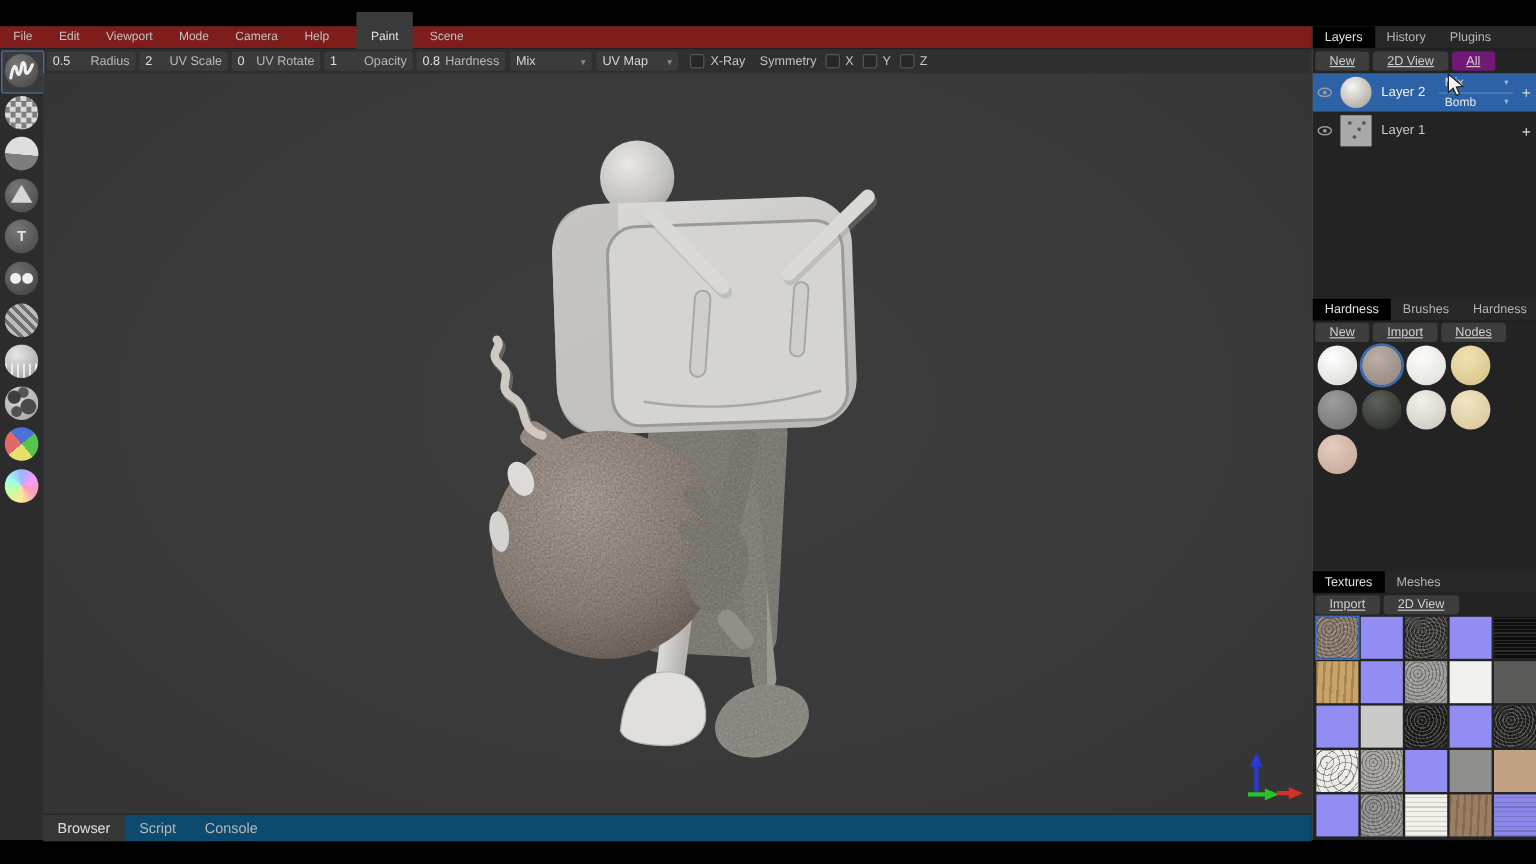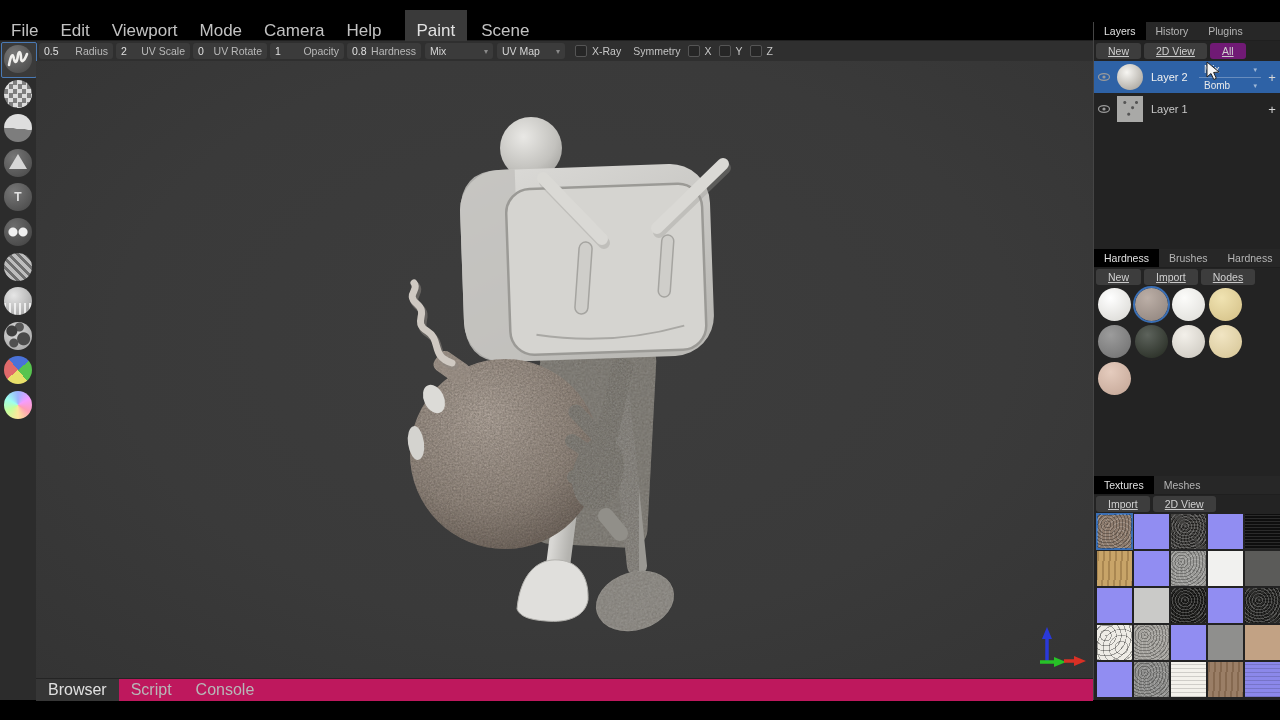--- a/index.html
+++ b/index.html
@@ -1,22 +1,22 @@
 <!DOCTYPE html>
 <html><head>
 <meta charset="utf-8">
 <style>
   html,body{margin:0;padding:0;background:#000;}
   .stage{position:relative;width:1280px;height:720px;background:#000;overflow:hidden;
          font-family:"Liberation Sans",sans-serif;color:#c8c8c8;-webkit-font-smoothing:antialiased;}
   .app{position:absolute;left:0;top:22px;width:1280px;height:678px;background:#2c2c2c;}
 
   
-  .menubar{position:absolute;left:0;top:0;width:1093px;height:18px;background:#000000;
-           display:flex;align-items:center;font-size:17px;border-bottom:1px solid #202020;}
+  .menubar{position:absolute;left:0;top:0;width:1093px;height:18px;background:#7f1d1d;
+           display:flex;align-items:center;font-size:10px;border-bottom:1px solid #202020;}
   .menu-item{padding:0 11px;line-height:18px;color:#c2c2c2;cursor:default;}
   .menu-tab{padding:12px 12px;line-height:18px;color:#c2c2c2;margin-left:2px;}
   .menu-tab.active{background:#3a3a3a;color:#e2e2e2;}
   .menu-tabs{display:flex;margin-left:10px;}
 
   
   .toolbar{position:absolute;left:36px;top:19px;width:1057px;height:20px;background:#2f2f2f;
            display:flex;align-items:center;font-size:10.5px;border-bottom:1px solid #262626;}
   .tb-slider{height:16px;background:#3b3b3b;border-radius:3px;margin-left:3px;
              display:flex;align-items:center;justify-content:space-between;width:64px;padding:0 5px;}
@@ -104,22 +104,22 @@
       repeating-radial-gradient(circle at 40% 35%, rgba(255,255,255,.22) 0 1px, transparent 1px 3px),
       repeating-radial-gradient(circle at 65% 70%, rgba(0,0,0,.5) 0 1px, transparent 1px 3px);}
   .tile.pat-wood::after{background:repeating-linear-gradient(93deg, rgba(60,30,0,.22) 0 2px, transparent 2px 6px);}
   .tile.pat-speckle::after{background:
       repeating-radial-gradient(circle at 25% 30%, rgba(0,0,0,.35) 0 0.8px, transparent 1px 5px),
       repeating-radial-gradient(circle at 70% 65%, rgba(0,0,0,.3) 0 0.8px, transparent 1px 6px);}
   .tile.pat-lines::after{background:repeating-linear-gradient(0deg, rgba(0,0,0,.15) 0 1px, transparent 1px 4px);}
   .tile.pat-darklines::after{background:repeating-linear-gradient(0deg, rgba(255,255,255,.12) 0 1px, transparent 1px 3px);}
 
   
-  .statusbar{position:absolute;left:36px;top:656px;width:1057px;height:22px;background:#be185d;
-             display:flex;align-items:center;font-size:16px;border-top:1px solid #242424;}
+  .statusbar{position:absolute;left:36px;top:656px;width:1057px;height:22px;background:#0c4a6e;
+             display:flex;align-items:center;font-size:12px;border-top:1px solid #242424;}
   .status-tab{padding:0 12px;line-height:22px;color:#b8b8b8;}
   .status-tab.active{background:#363636;color:#e0e0e0;}
 
   
   .cursor{position:absolute;left:1206px;top:61px;z-index:50;}
 </style>
 </head>
 <body>
 
 <div class="stage" data-name="app-window">

